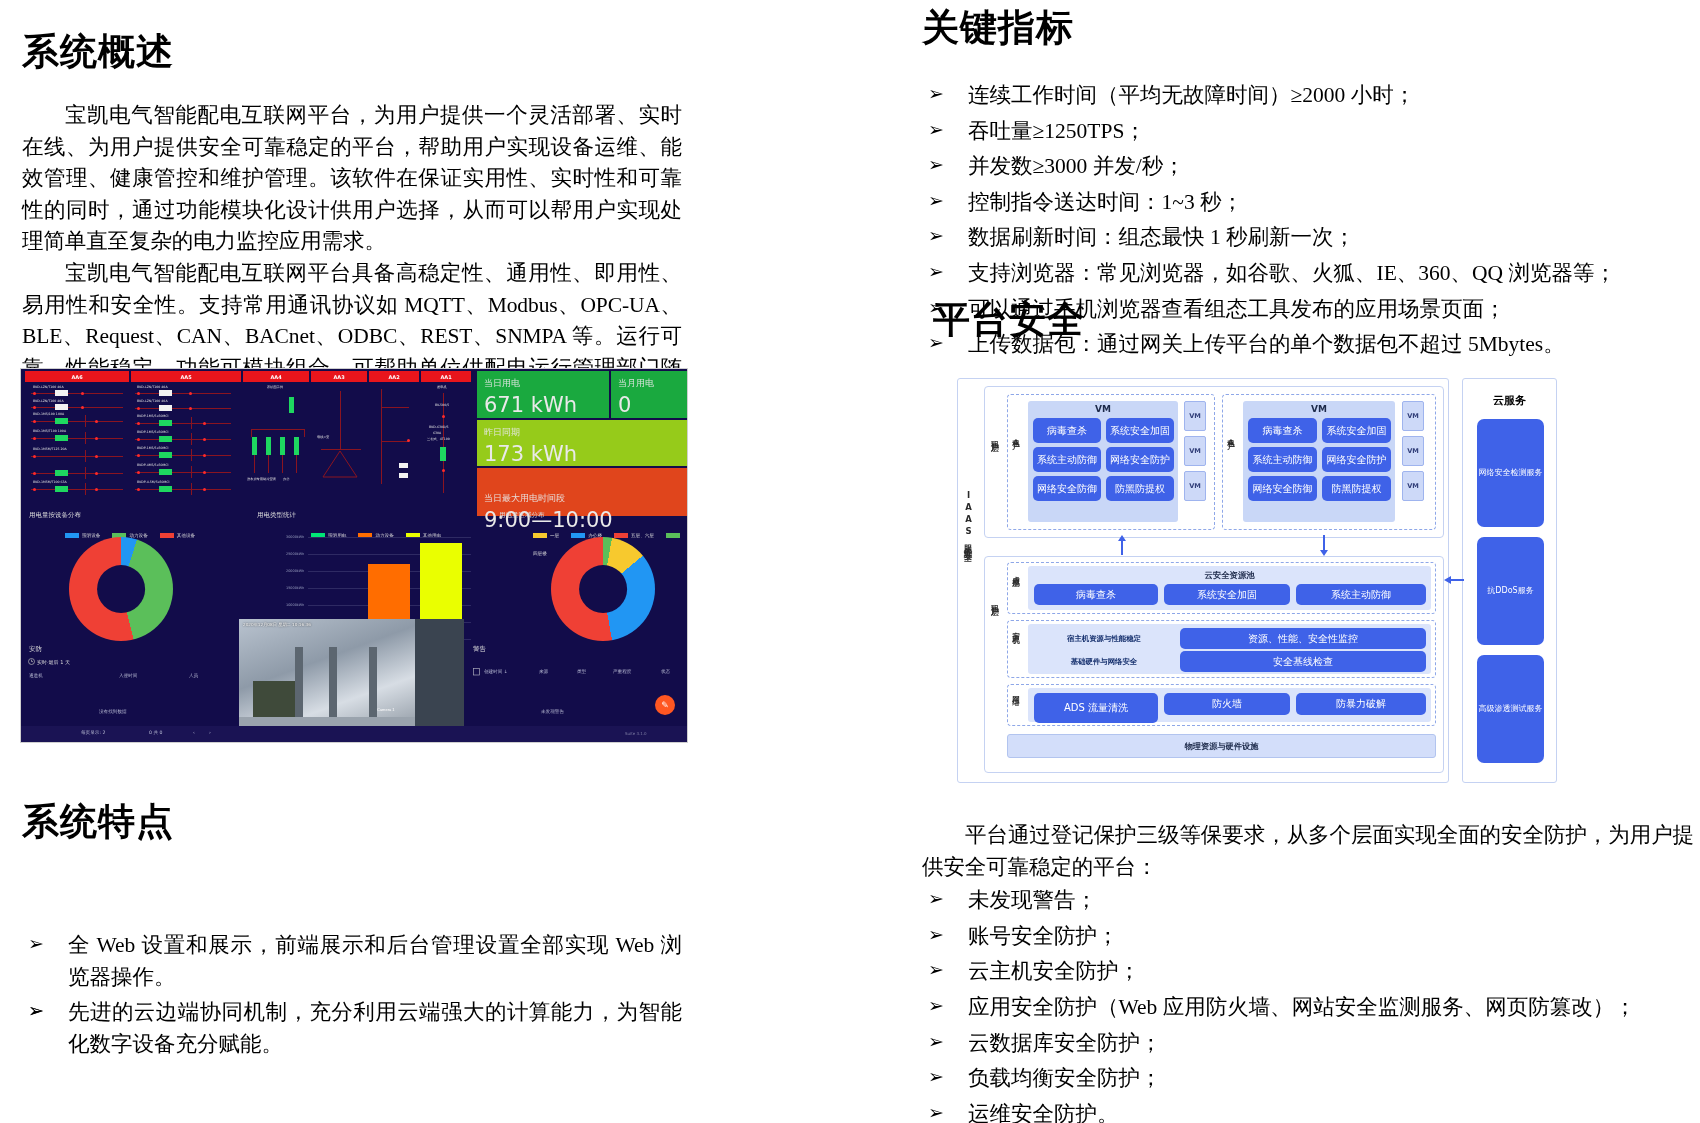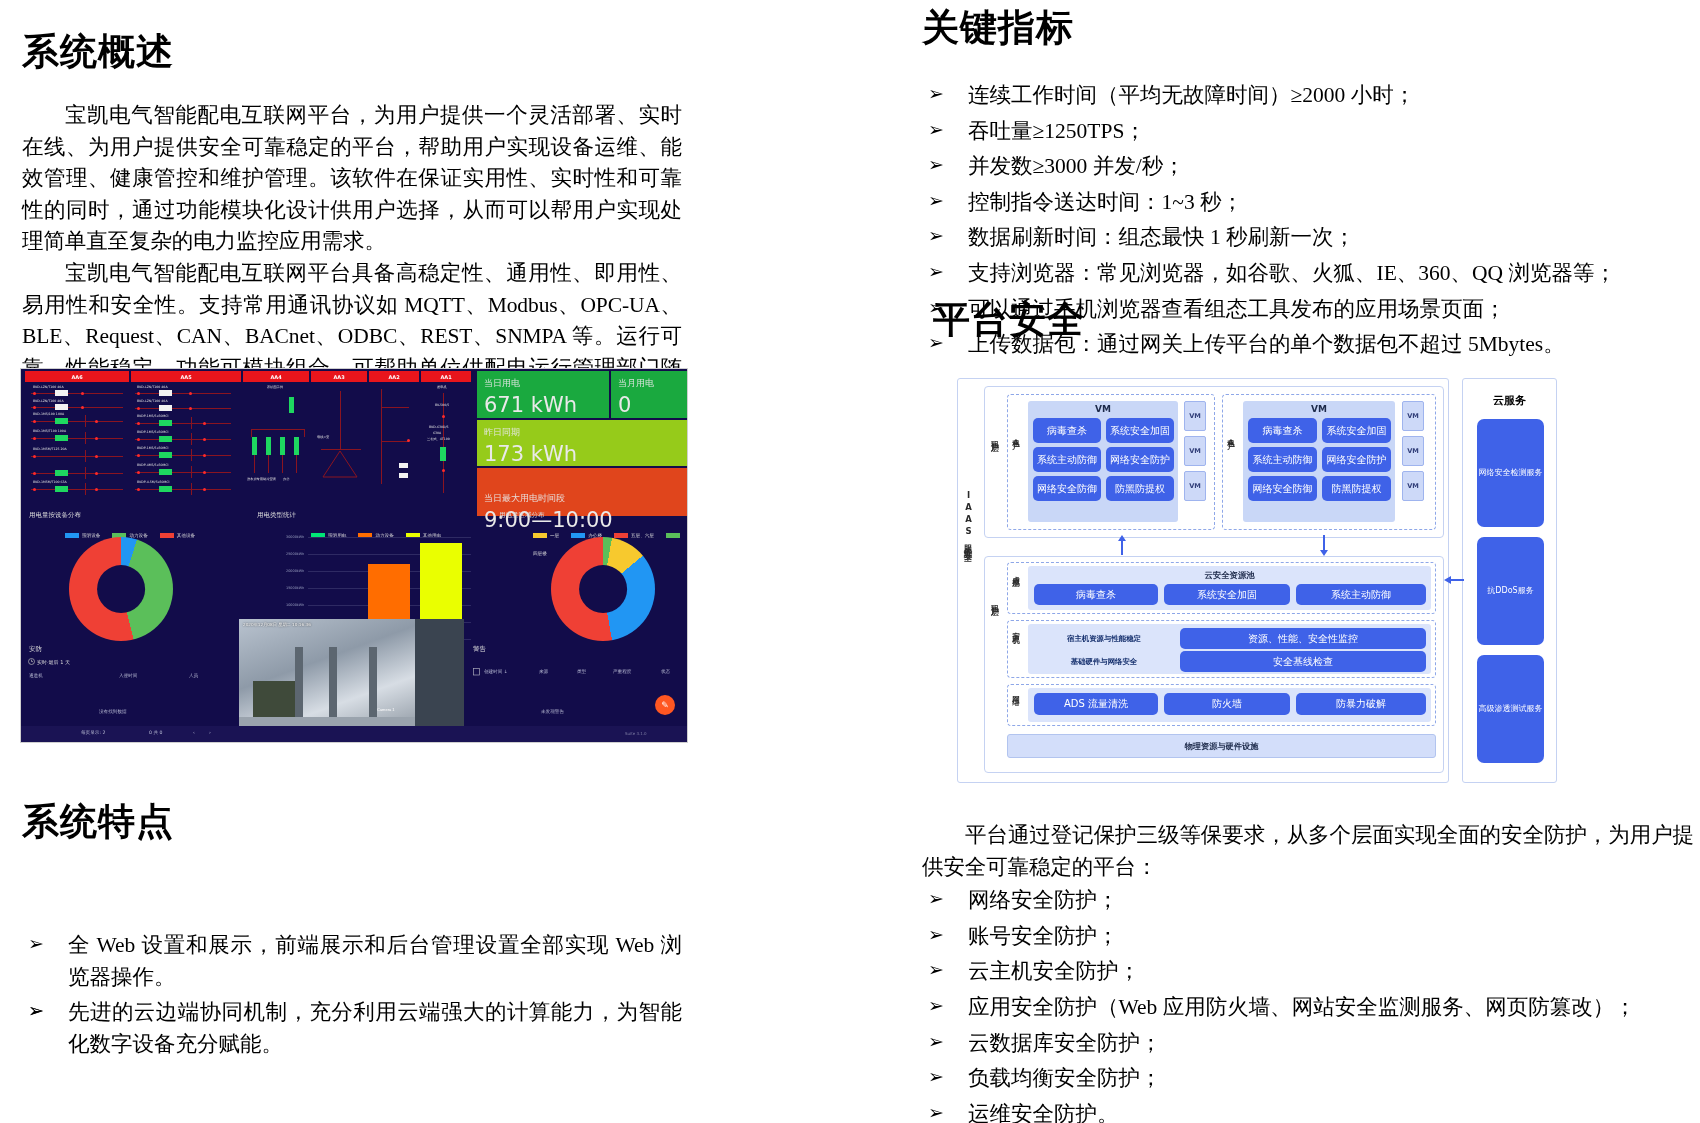--- a/index.html
+++ b/index.html
@@ -550,21 +550,21 @@
     <div class="vert-label" style="left:62px;top:254px;height:48px;font-size:7.5px;">宿主机</div>
     <div class="lightband" style="left:78px;top:252px;width:403px;height:50px;"></div>
     <div class="dark-txt" style="left:84px;top:256px;width:140px;height:21px;">宿主机资源与性能稳定</div>
     <div class="dark-txt" style="left:84px;top:279px;width:140px;height:21px;">基础硬件与网络安全</div>
     <div class="pill" style="left:230px;top:256px;width:246px;height:21px;">资源、性能、安全性监控</div>
     <div class="pill" style="left:230px;top:279px;width:246px;height:21px;">安全基线检查</div>
 
     <div class="dash-group" style="left:57px;top:312px;width:429px;height:42px;"></div>
     <div class="vert-label" style="left:62px;top:318px;height:34px;font-size:7.5px;">网络</div>
     <div class="lightband" style="left:78px;top:316px;width:403px;height:34px;"></div>
-    <div class="pill" style="left:84px;top:321px;width:124px;height:22px;">ADS 流量清洗</div>
+    <div class="pill" style="left:84px;top:321px;width:124px;height:30px;">ADS 流量清洗</div>
     <div class="pill" style="left:214px;top:321px;width:126px;height:22px;">防火墙</div>
     <div class="pill" style="left:346px;top:321px;width:130px;height:22px;">防暴力破解</div>
 
     <div class="physical" style="left:57px;top:362px;width:429px;height:24px;">物理资源与硬件设施</div>
 
     <div class="cloud-col">
       <div class="cloud-title">云服务</div>
       <div class="cloud-pill" style="top:40px;height:108px;">网络安全检测服务</div>
       <div class="cloud-pill" style="top:158px;height:108px;">抗DDoS服务</div>
       <div class="cloud-pill" style="top:276px;height:108px;">高级渗透测试服务</div>
@@ -574,21 +574,21 @@
       <div class="arr-stem" style="left:6px;top:3px;width:14px;height:2px;"></div>
       <div class="arr-head" style="left:0;top:0;border-top:4px solid transparent;border-bottom:4px solid transparent;border-right:7px solid #3f62e8;"></div>
     </div>
   </div>
 
   <div style="position:absolute;left:922px;top:820px;width:772px;">
     <p class="body-par">平台通过登记保护三级等保要求，从多个层面实现全面的安全防护，为用户提供安全可靠稳定的平台：</p>
     <ul class="arrow-list" style="margin-top:2px;">
       <li>
         <span class="mk">➢</span>
-        <span>网络安全防护；</span></li>
+        <span>未发现警告；</span></li>
       <li>
         <span class="mk">➢</span>
         <span>账号安全防护；</span></li>
       <li>
         <span class="mk">➢</span>
         <span>云主机安全防护；</span></li>
       <li>
         <span class="mk">➢</span>
         <span>应用安全防护（Web 应用防火墙、网站安全监测服务、网页防篡改）；</span></li>
       <li>

